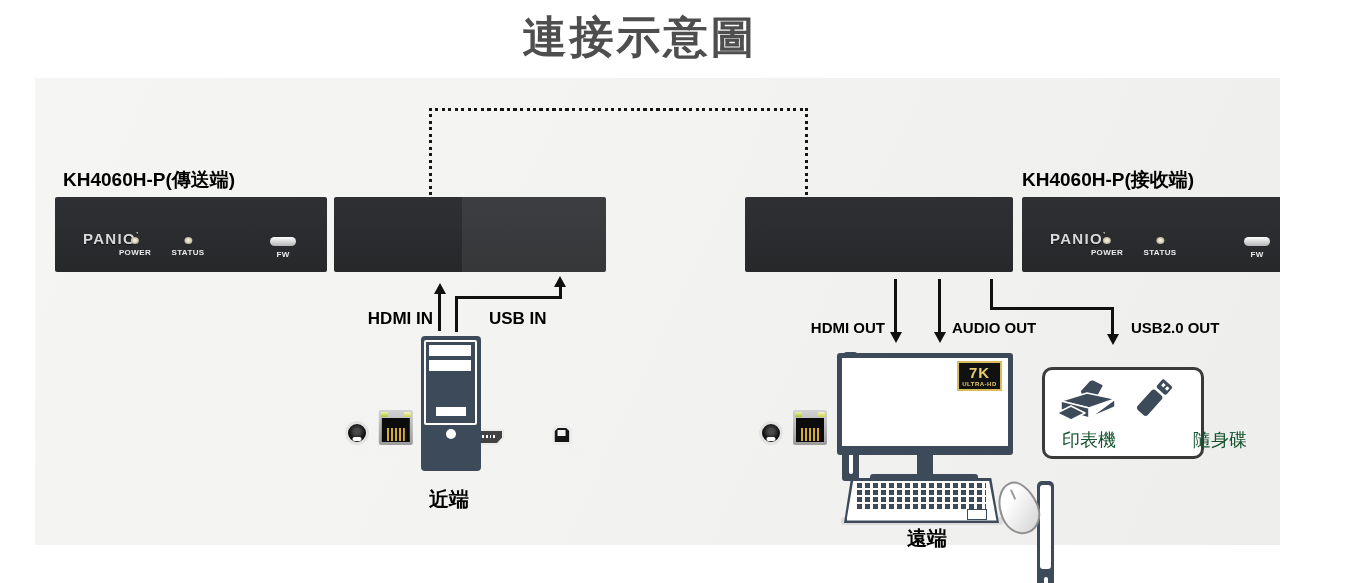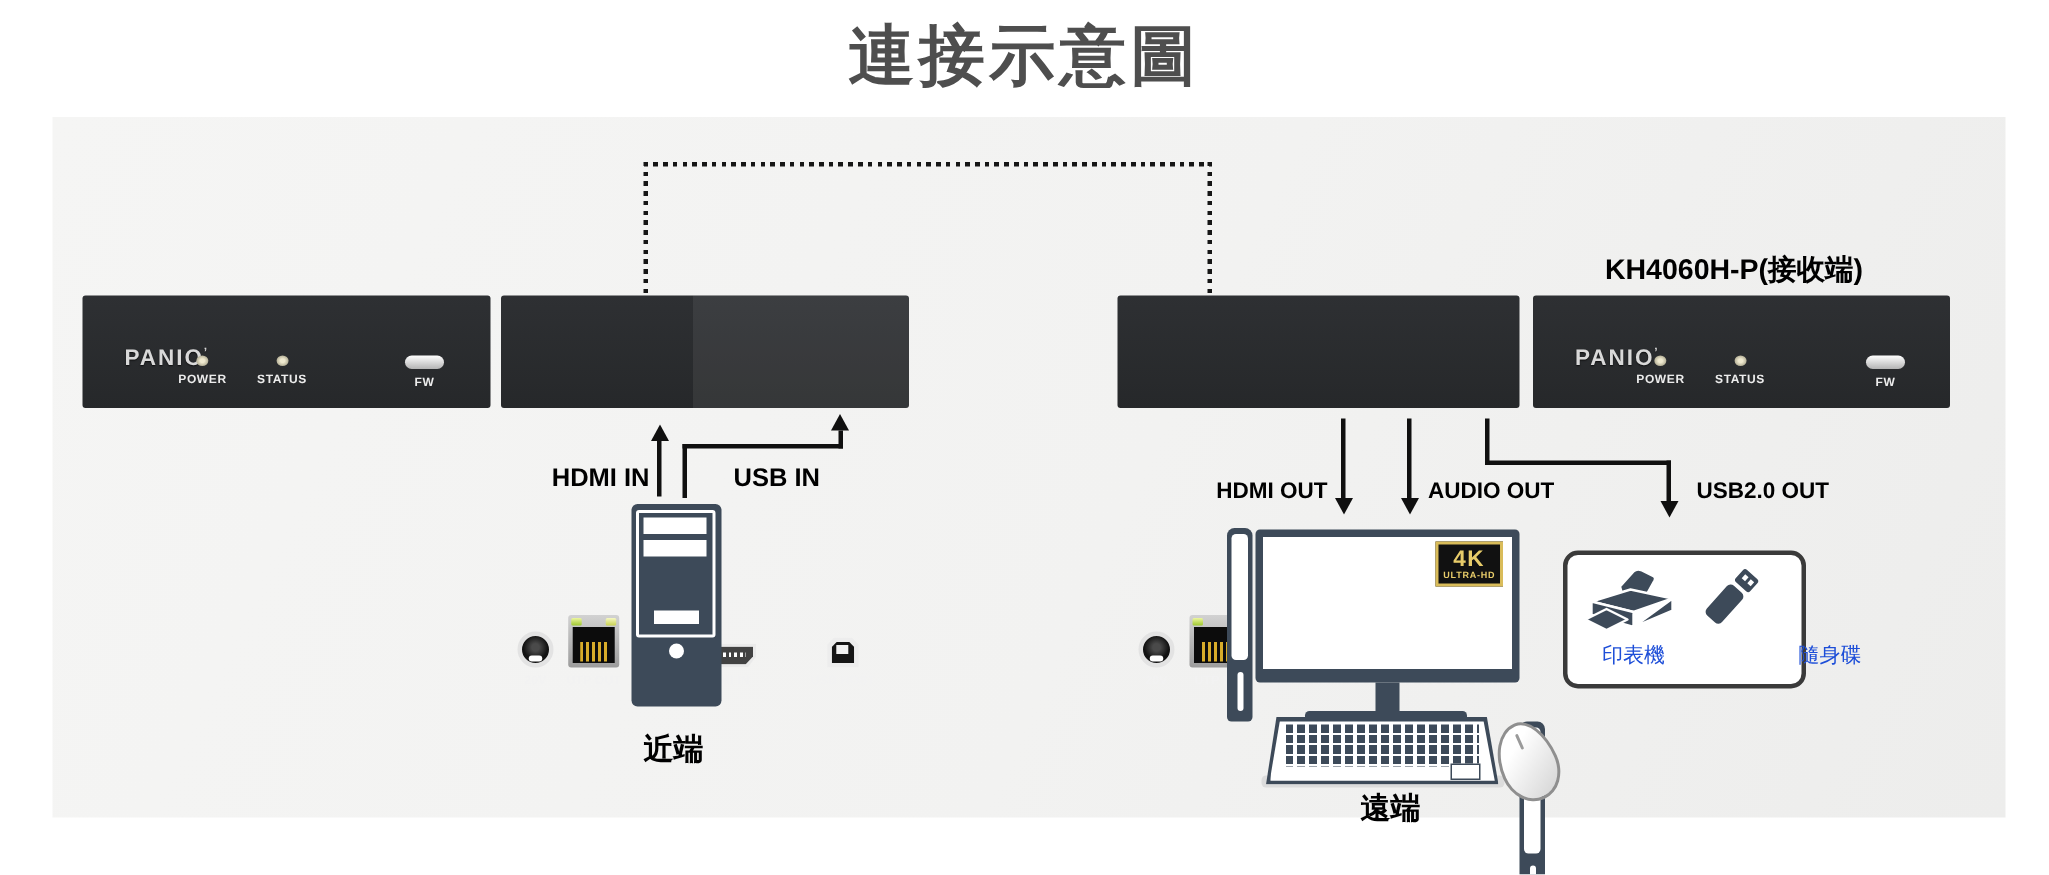--- a/index.html
+++ b/index.html
@@ -1,17 +1,17 @@
 <!DOCTYPE html>
 <html><head>
 <meta charset="utf-8">
 <style>
   html,body{margin:0;padding:0;background:#fff;}
-  .stage{position:relative;width:1366px;height:583px;background:#fff;overflow:hidden;
-         font-family:"Liberation Sans","DejaVu Sans",sans-serif;}
+  .stage{position:relative;width:1256px;height:583px;background:#fff;overflow:hidden;
+         font-family:"Liberation Sans","DejaVu Sans",sans-serif;padding-left:24px;}
   .abs{position:absolute;}
 
   
   .title{left:0;right:0;top:8px;text-align:center;font-size:44px;font-weight:bold;
          color:#4e4e4e;letter-spacing:3px;}
   .footer{right:19px;top:556px;font-size:15px;color:#1f1f1f;}
 
   
   .canvas{left:35px;top:78px;width:1302px;height:467px;
           background:linear-gradient(115deg,#f5f5f4 0%,#f2f2f1 55%,#ededec 100%);}
@@ -125,37 +125,38 @@
       border:1px solid #3d4a59;}
   .mouse{left:999px;top:481px;width:35px;height:50px;transform:rotate(-24deg);
       background:linear-gradient(145deg,#ffffff 30%,#d2d2d2);border:2px solid #8f8f8f;
       border-radius:55% 45% 50% 50% / 58% 58% 44% 44%;}
   .mouse::before{content:'';position:absolute;left:50%;top:5px;transform:translateX(-50%);
       width:2px;height:11px;background:#9a9a9a;border-radius:1px;}
 
   
   .pbox{left:1042px;top:367px;width:162px;height:92px;background:#fff;border:3px solid #3a3a3a;
       border-radius:10px;box-sizing:border-box;}
-  .plab{font-size:14px;color:#1d4ed8;text-align:center;white-space:nowrap;}
+  .plab{font-size:18px;color:#14532d;text-align:center;white-space:nowrap;}
 </style>
 </head>
 <body>
 
 <div class="stage">
 
   <div class="abs title">連接示意圖</div>
 
   <div class="abs canvas"></div>
 
   <div class="abs dot-h" style="left:429px;top:108px;width:379px;"></div>
   <div class="abs dot-v" style="left:429px;top:108px;height:89px;"></div>
   <div class="abs dot-v" style="left:805px;top:108px;height:89px;"></div>
 
-
-  <div class="abs devname" style="left:1022px;top:167px;width:268px;text-align:center;">KH4060H-P(接收端)</div>
+  <div class="abs devname" style="left:63px;top:167px;">KH4060H-P(傳送端)</div>
+
+  <div class="abs devname" style="left:1022px;top:167px;width:268px;text-align:left;">KH4060H-P(接收端)</div>
 
   <div class="abs panel" style="left:55px;top:197px;width:272px;height:75px;">
     <div class="abs brand" style="left:28px;top:9px;"><span>PANIO</span><span class="mk">’</span></div>
     <div class="fport" style="left:80px;top:40px;">
       <div class="led-f"></div>
       <div class="flabel">POWER</div>
     </div>
     <div class="fport" style="left:133px;top:40px;">
       <div class="led-f"></div>
       <div class="flabel">STATUS</div>
@@ -294,21 +295,21 @@
   <div class="abs ln" style="left:1111px;top:307px;width:3px;height:28px;"></div>
   <div class="abs ah-dn" style="left:1107px;top:334px;"></div>
   <div class="abs outlabel" style="left:1131px;top:319px;">USB2.0 OUT</div>
 
   <div class="abs speaker" style="left:818px;top:352px;"></div>
   <div class="abs speaker" style="left:1013px;top:352px;"></div>
   <div class="abs monitor">
       <div class="screen"></div>
     </div>
   <div class="abs badge4k">
-    <div class="b1">4K</div>
+    <div class="b1">7K</div>
     <div class="b2">ULTRA-HD</div>
   </div>
   <div class="abs standpost"></div>
   <div class="abs standbase"></div>
   <div class="abs kb-base"></div>
   <div class="abs keyboard">
     <div class="outer"></div>
     <div class="inner"></div>
     <div class="keys"></div>
     <div class="wkey"></div>

